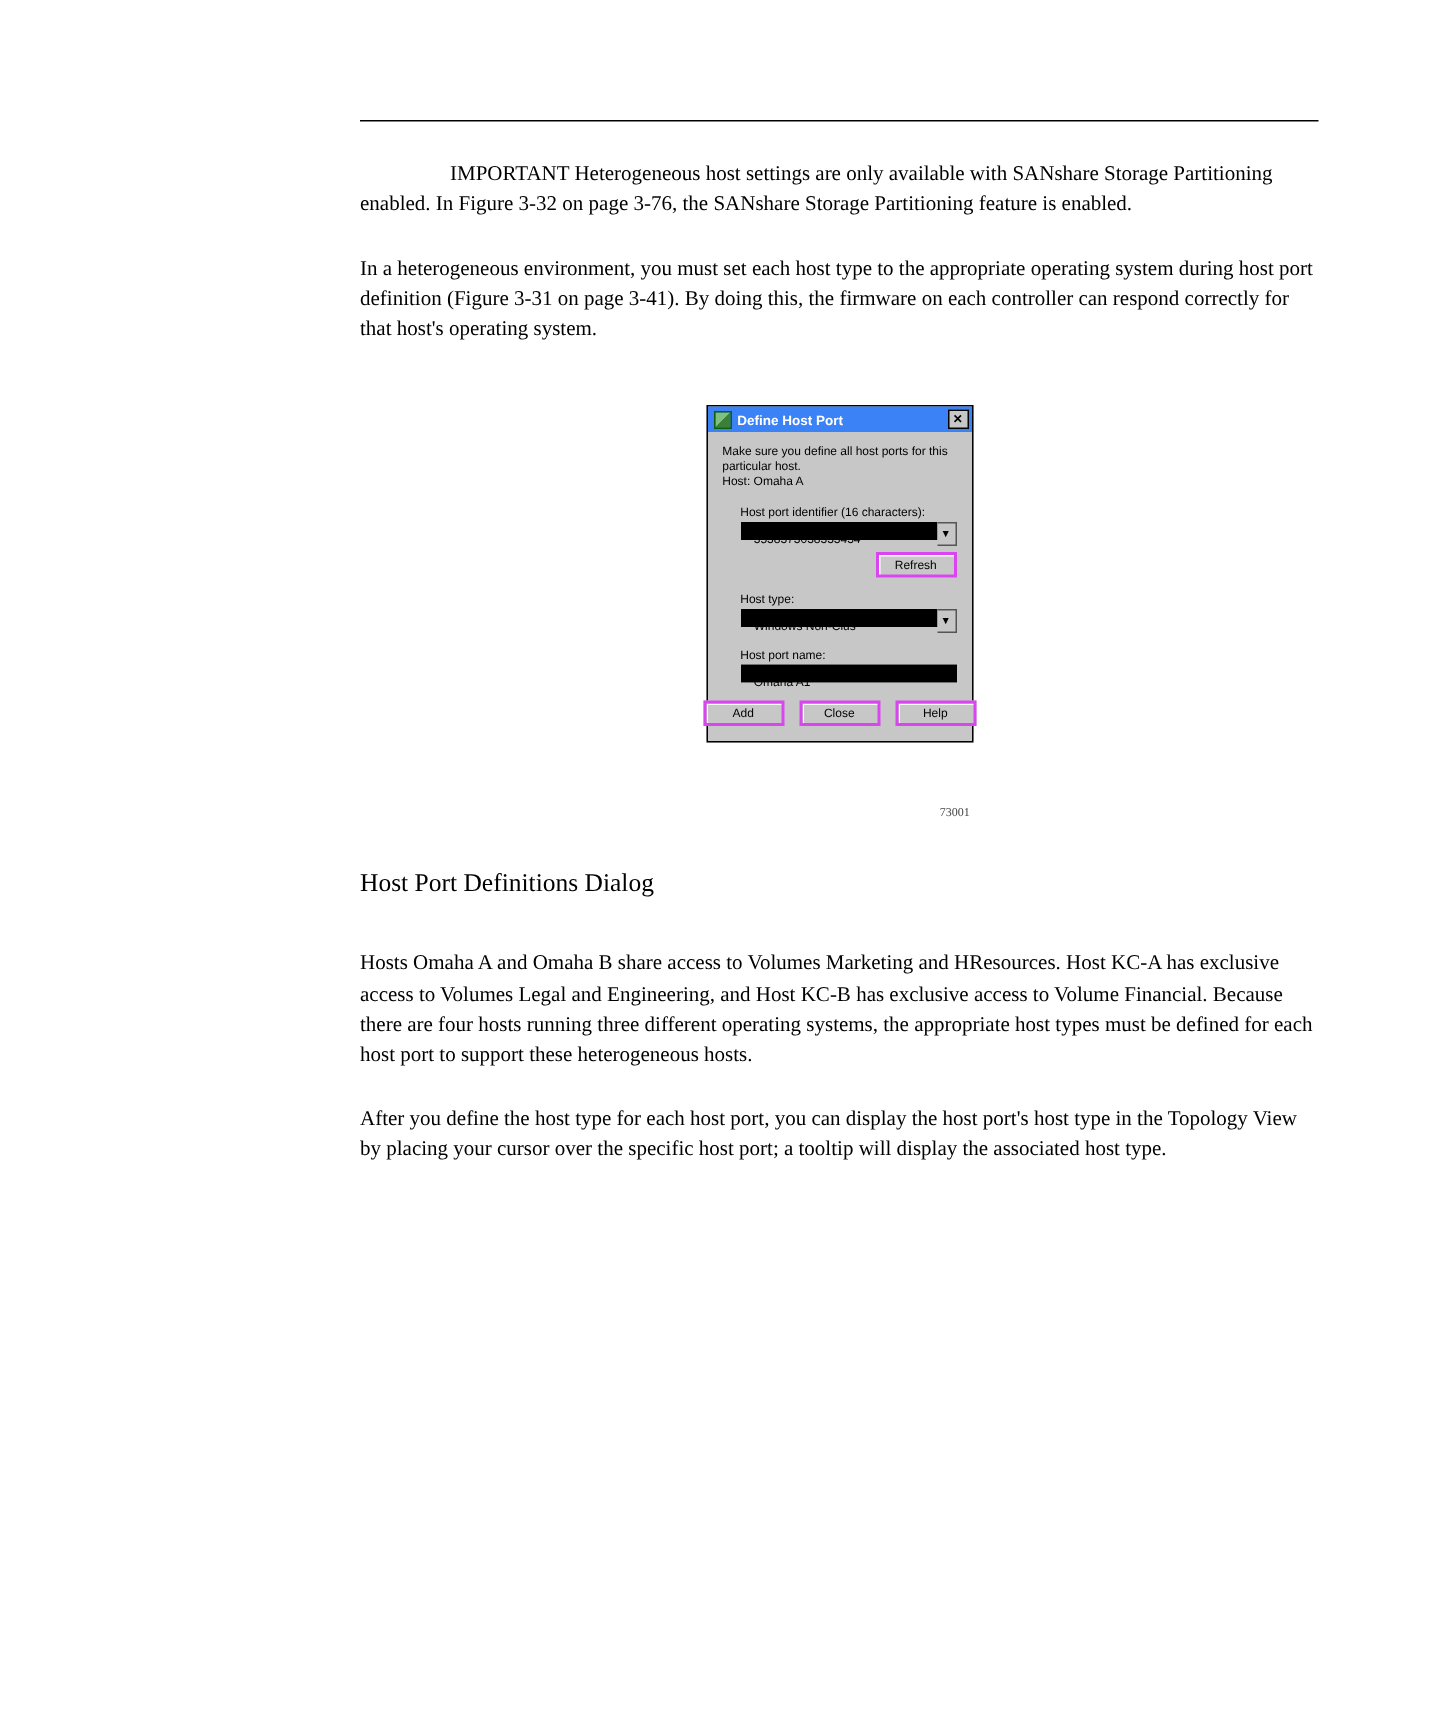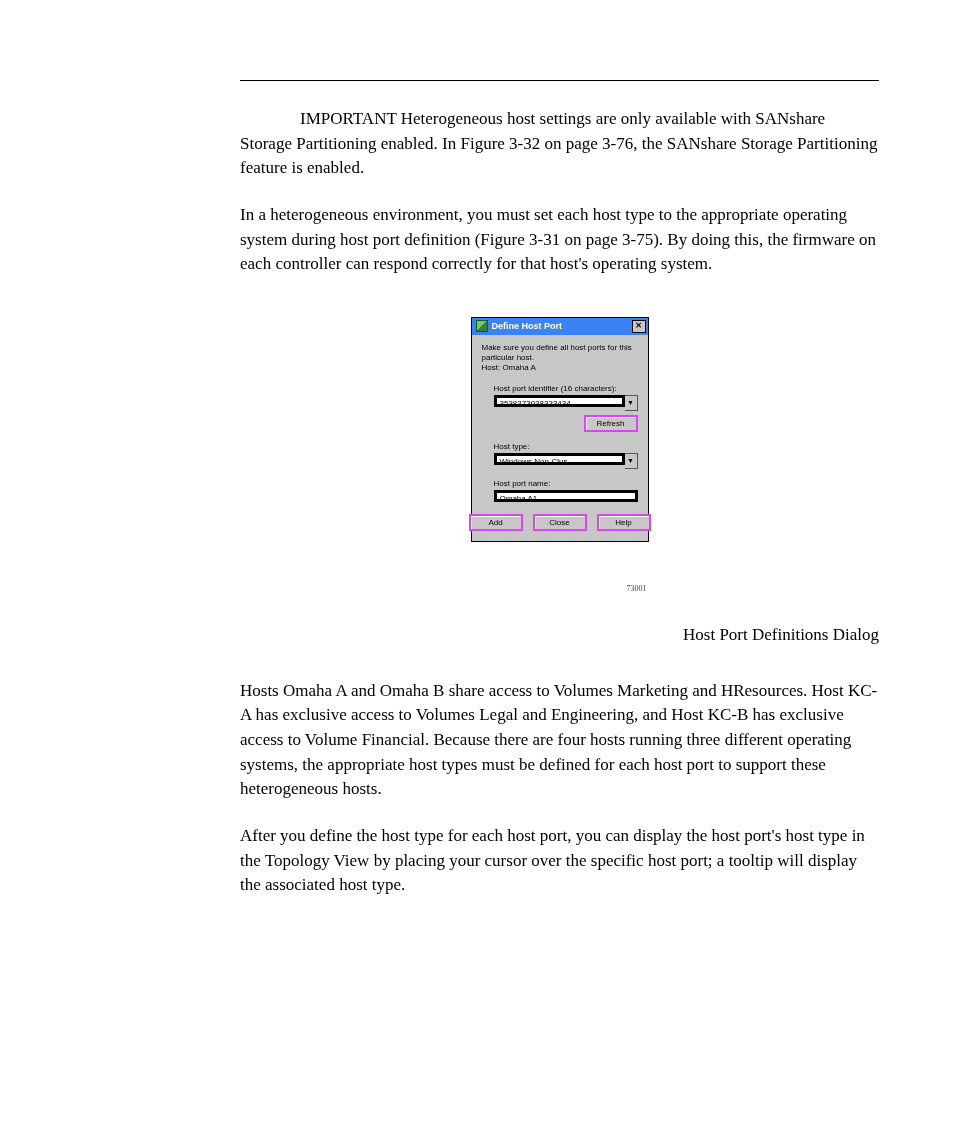--- a/index.html
+++ b/index.html
@@ -18,21 +18,21 @@
     font-size: 26px;
     margin: 0 0 14px 0;
     letter-spacing: 0.2px;
   }
   hr.rule {
     border: none;
     border-top: 1px solid #000;
     margin: 0 0 26px 0;
   }
   .para {
-    font-size: 17px;
+    font-size: 14px;
     line-height: 1.45;
     margin: 0 0 22px 0;
   }
   .indent {
     text-indent: 60px;
   }
   .figwrap {
     text-align: center;
     margin: 40px 0 30px 0;
   }
@@ -70,21 +70,21 @@
     border: 1px solid #000;
     display:flex; align-items:center; justify-content:center;
     font-size: 8px; line-height: 1; color:#000; font-weight:bold;
   }
   .dbody { padding: 8px 10px 10px 10px; }
   .msg { font-size: 8px; line-height: 1.25; }
   .hostline { font-size: 8px; margin-bottom: 12px; }
   .fldgrp { margin: 0 0 10px 12px; font-size: 8px; }
   .flabel { display:block; margin-bottom: 2px; }
   .fakeinput {
-    background:#fff; border:3px solid #000000;
+    background:#fff; border:6px solid #000000;
     height: 12px; line-height:12px;
     padding: 0 3px; font-size:8px;
     display:block; box-sizing:border-box;
   }
   .selrow { display:flex; }
   .selrow .fakeinput { flex:1; }
   .selarrow {
     width:12px; height:14px;
     border:1px solid #555; border-left:none;
     background:#c7c7c7;
@@ -100,35 +100,35 @@
     min-width:34px; text-align:center;
   }
   .caplabel {
     display:block;
     text-align:right;
     font-size:8px; color:#444;
     padding:2px 2px 0 0;
     margin-top:40px;
   }
   .caption {
-    text-align:right;
+    text-align:left;
     font-size:17px;
     margin: 30px 0 34px 0;
   }
 </style>
 </head>
 <body>
 
 <div class="page">
 
   <hr class="rule">
 
   <p class="para indent">IMPORTANT Heterogeneous host settings are only available with SANshare Storage Partitioning enabled. In Figure 3-32 on page 3-76, the SANshare Storage Partitioning feature is enabled.</p>
 
-  <p class="para">In a heterogeneous environment, you must set each host type to the appropriate operating system during host port definition (Figure 3-31 on page 3-75). By doing this, the firmware on each controller can respond correctly for that host's operating system.</p>
+  <p class="para">In a heterogeneous environment, you must set each host type to the appropriate operating system during host port definition (Figure 3-31 on page 3-41). By doing this, the firmware on each controller can respond correctly for that host's operating system.</p>
 
   <div class="figwrap">
     <div style="display:inline-block;">
     <div class="dialog">
       <div class="titlebar">
         <span class="ticon"></span>
         <span class="ttext">Define Host Port</span>
         <span class="closebtn">✕</span>
       </div>
       <div class="dbody">

